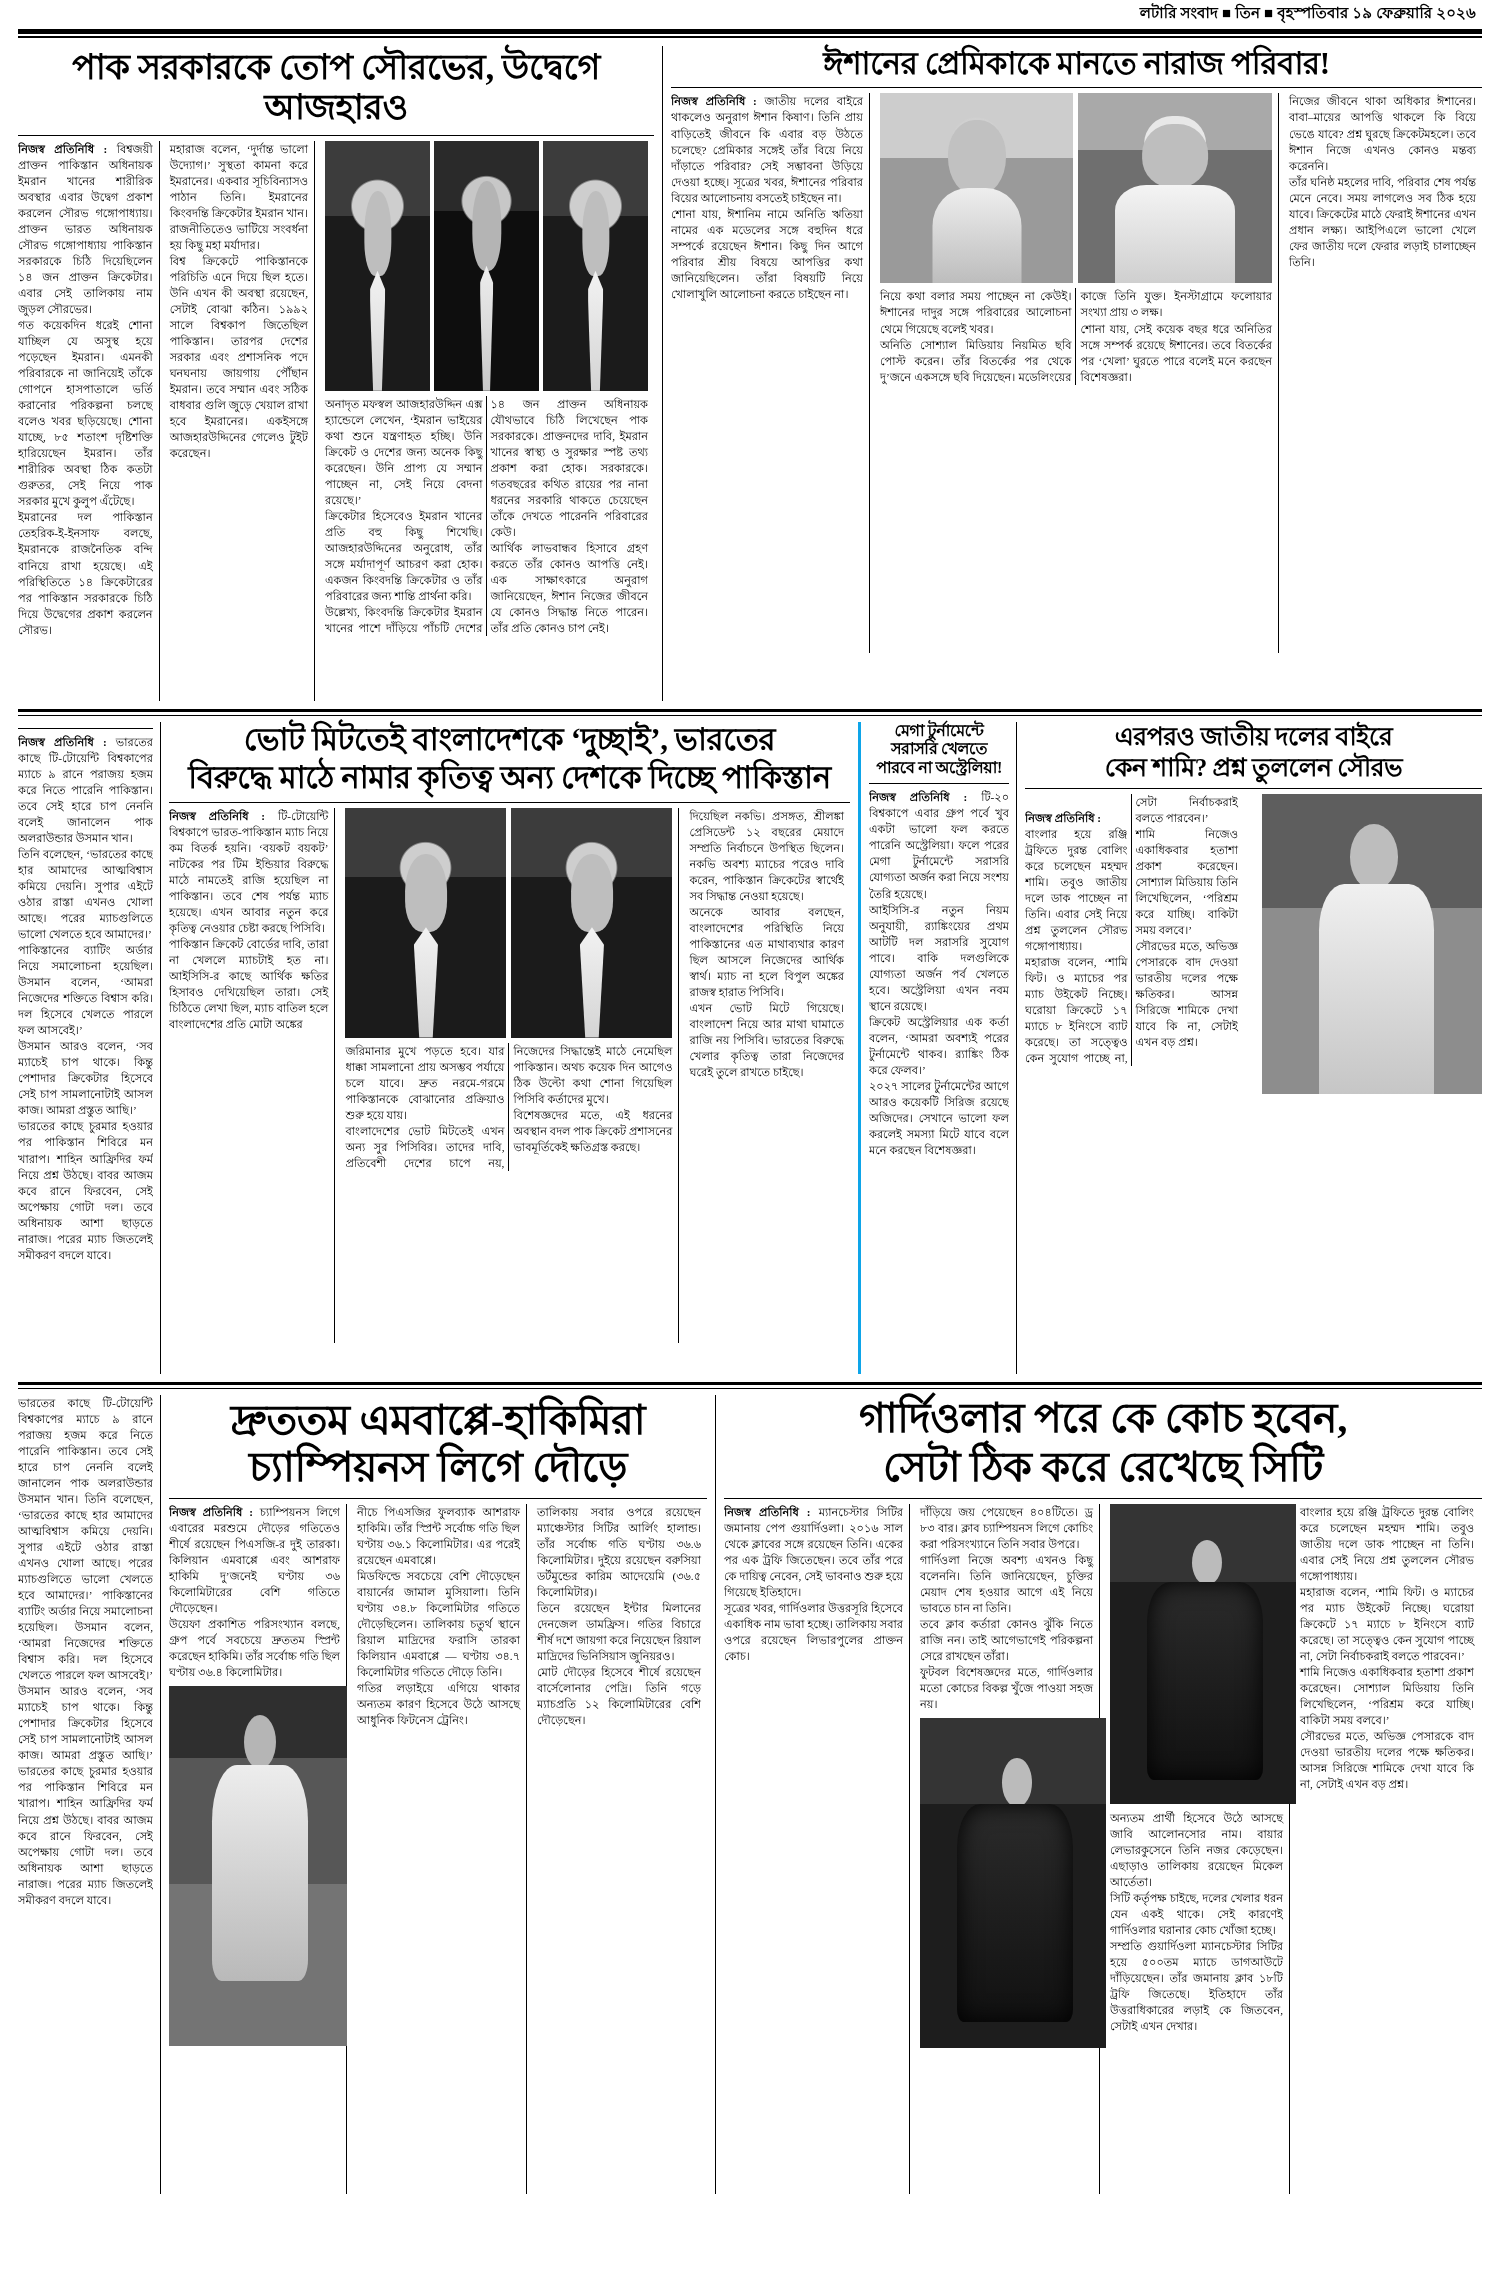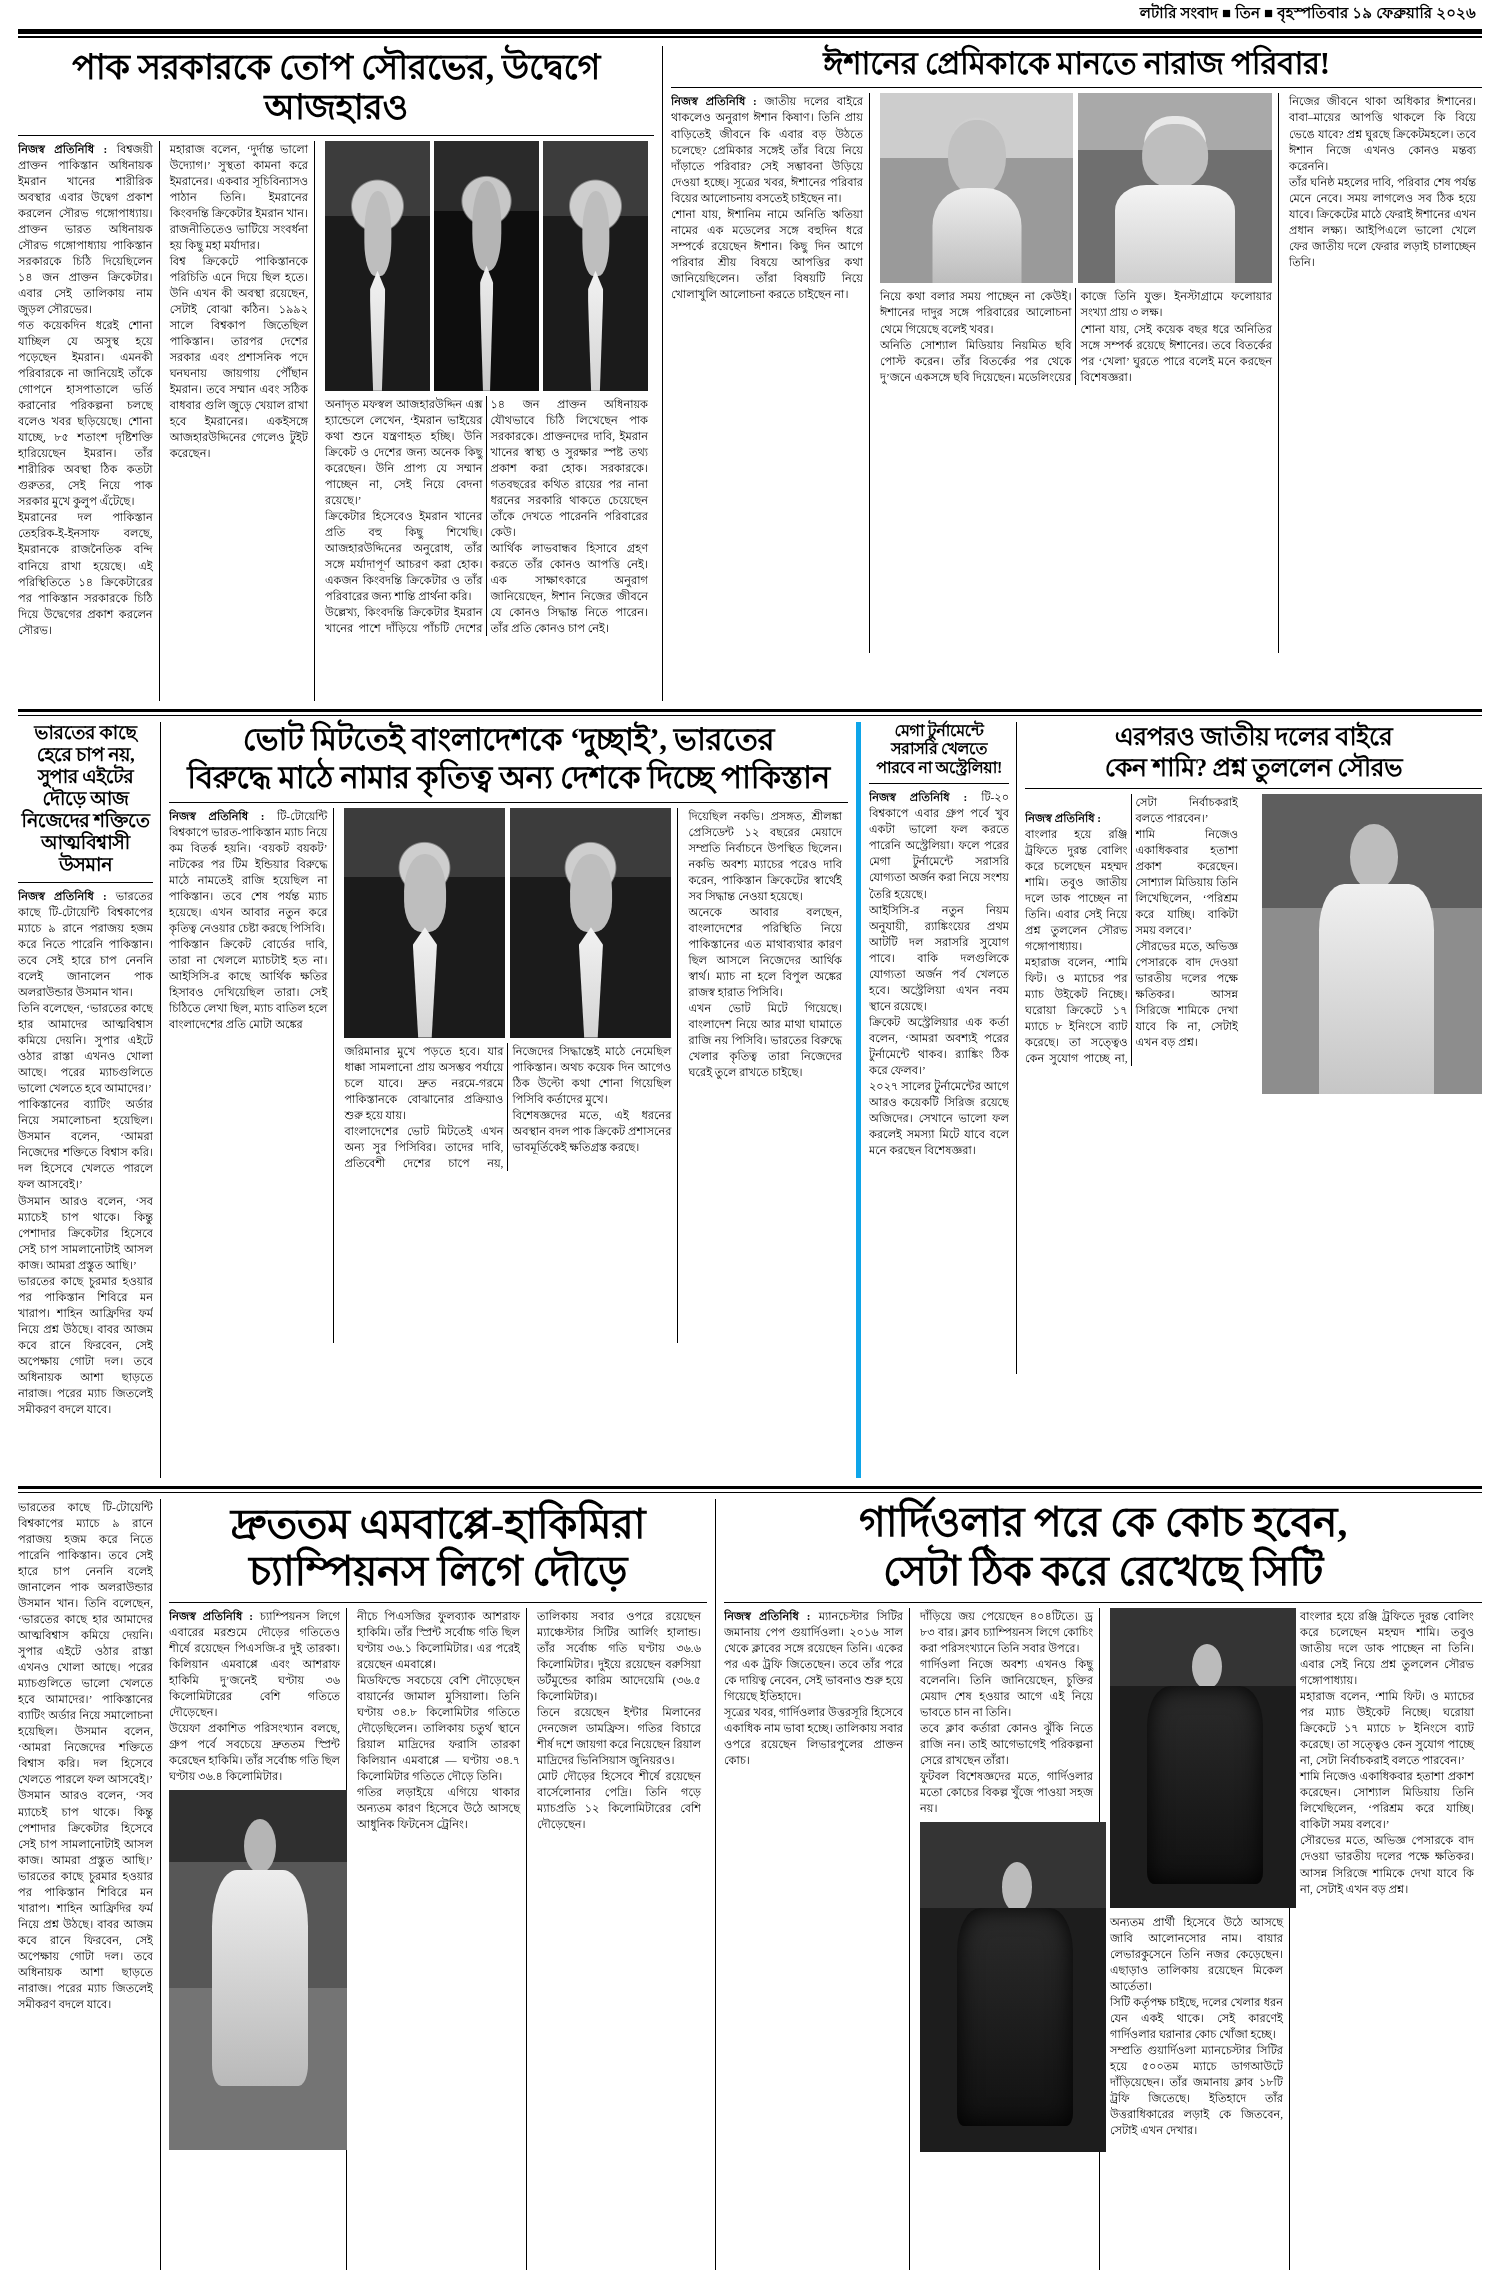--- a/index.html
+++ b/index.html
@@ -389,33 +389,32 @@
         </div>
       </div>
     </div>
   </div>
 
   <div class="hr-dbl"></div>
 
   <div style="display:flex;">
 
     <div style="width:143px; box-sizing:border-box; padding-right:7px; border-right:1px solid #000;">
-      <h1 class="hl hl-sm center">ভারতের কাছে হেরে চাপ নয়, সুপার এইটের দৌড়ে আজ নিজেদের শক্তিতে আত্মবিশ্বাসী উসমান</h1>
       <div class="hr-thin"></div>
       <div class="body-text" style="height:590px; overflow:hidden;">
         <b>নিজস্ব প্রতিনিধি :</b>
         <span style="white-space:pre-line">ভারতের কাছে টি-টোয়েন্টি বিশ্বকাপের ম্যাচে ৯ রানে পরাজয় হজম করে নিতে পারেনি পাকিস্তান। তবে সেই হারে চাপ নেননি বলেই জানালেন পাক অলরাউন্ডার উসমান খান।
 তিনি বলেছেন, ‘ভারতের কাছে হার আমাদের আত্মবিশ্বাস কমিয়ে দেয়নি। সুপার এইটে ওঠার রাস্তা এখনও খোলা আছে। পরের ম্যাচগুলিতে ভালো খেলতে হবে আমাদের।’
 পাকিস্তানের ব্যাটিং অর্ডার নিয়ে সমালোচনা হয়েছিল। উসমান বলেন, ‘আমরা নিজেদের শক্তিতে বিশ্বাস করি। দল হিসেবে খেলতে পারলে ফল আসবেই।’
 উসমান আরও বলেন, ‘সব ম্যাচেই চাপ থাকে। কিন্তু পেশাদার ক্রিকেটার হিসেবে সেই চাপ সামলানোটাই আসল কাজ। আমরা প্রস্তুত আছি।’
 ভারতের কাছে চুরমার হওয়ার পর পাকিস্তান শিবিরে মন খারাপ। শাহিন আফ্রিদির ফর্ম নিয়ে প্রশ্ন উঠছে। বাবর আজম কবে রানে ফিরবেন, সেই অপেক্ষায় গোটা দল। তবে অধিনায়ক আশা ছাড়তে নারাজ। পরের ম্যাচ জিতলেই সমীকরণ বদলে যাবে।</span>
       </div>
     </div>
 
-    <div style="width:700px; box-sizing:border-box; padding:0 8px; border-right:5px solid #0ea5e9;">
+    <div style="width:700px; box-sizing:border-box; padding:0 8px; border-right:3px solid #0ea5e9;">
       <h1 class="hl hl-lg center">ভোট মিটতেই বাংলাদেশকে ‘দুচ্ছাই’, ভারতের</h1>
       <h1 class="hl hl-lg center" style="margin-top:2px;">বিরুদ্ধে মাঠে নামার কৃতিত্ব অন্য দেশকে দিচ্ছে পাকিস্তান</h1>
       <div class="hr-thin"></div>
 
       <div class="cols" style="height:535px; overflow:hidden;">
         <div class="col" style="width:170px; padding-left:0;">
           <div class="body-text">
             <b>নিজস্ব প্রতিনিধি :</b>
             <span style="white-space:pre-line">টি-টোয়েন্টি বিশ্বকাপে ভারত-পাকিস্তান ম্যাচ নিয়ে কম বিতর্ক হয়নি। ‘বয়কট বয়কট’ নাটকের পর টিম ইন্ডিয়ার বিরুদ্ধে মাঠে নামতেই রাজি হয়েছিল না পাকিস্তান। তবে শেষ পর্যন্ত ম্যাচ হয়েছে। এখন আবার নতুন করে কৃতিত্ব নেওয়ার চেষ্টা করছে পিসিবি।
 পাকিস্তান ক্রিকেট বোর্ডের দাবি, তারা না খেললে ম্যাচটাই হত না। আইসিসি-র কাছে আর্থিক ক্ষতির হিসাবও দেখিয়েছিল তারা। সেই চিঠিতে লেখা ছিল, ম্যাচ বাতিল হলে বাংলাদেশের প্রতি মোটা অঙ্কের</span>

